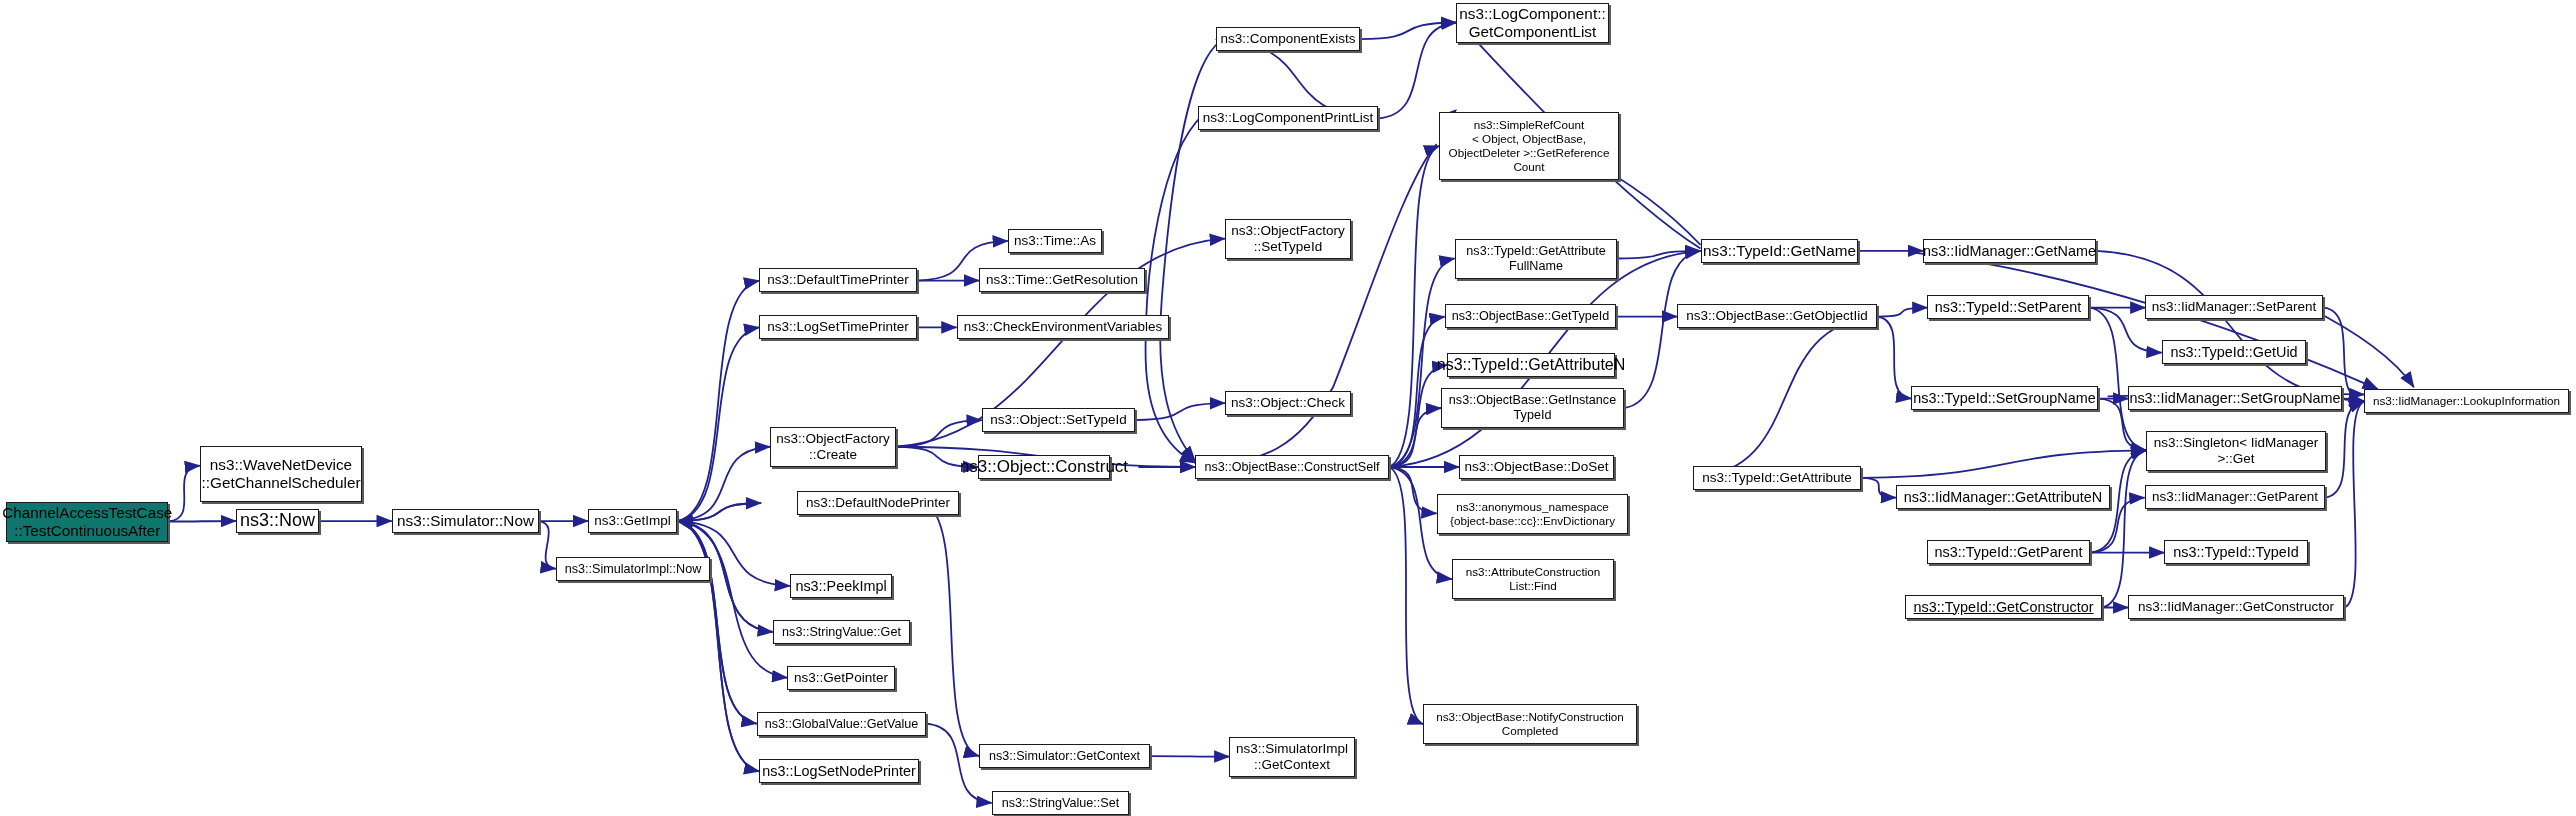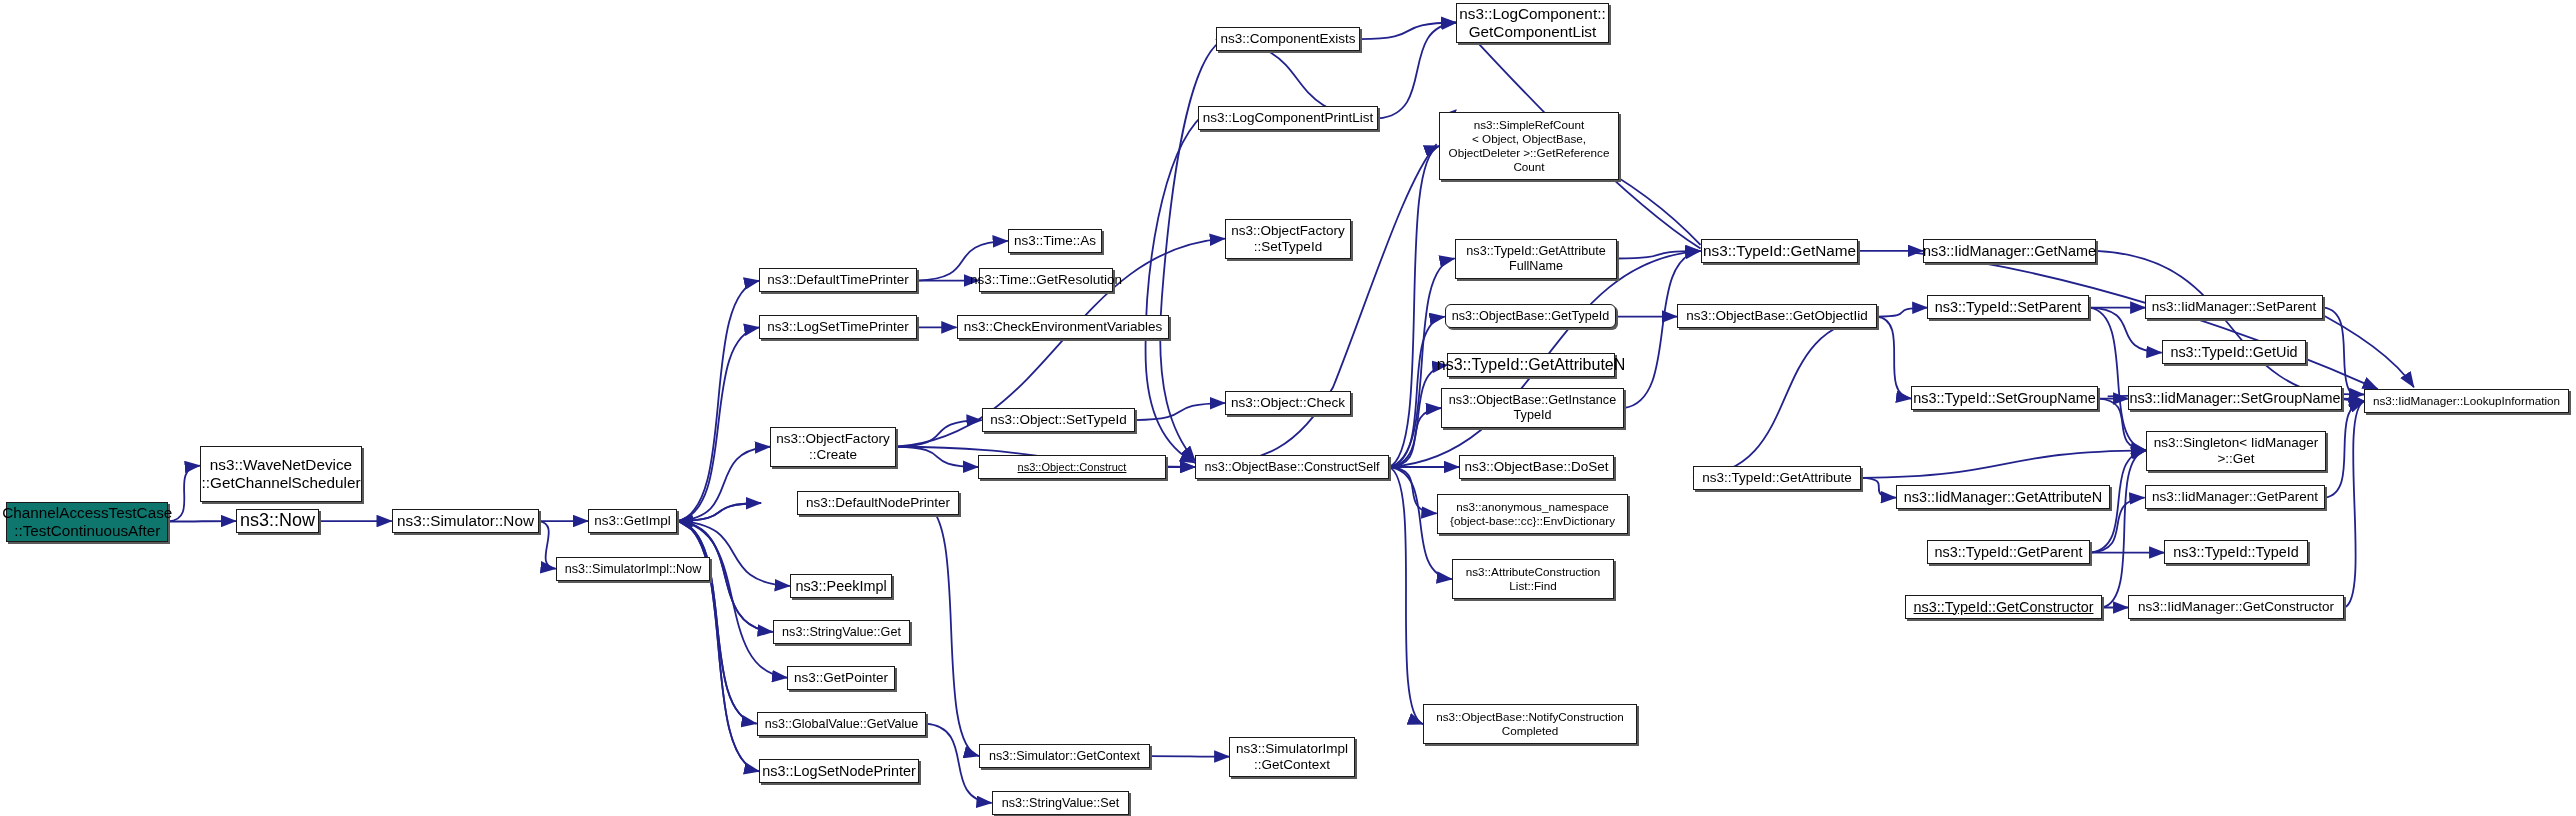--- a/index.html
+++ b/index.html
@@ -125,21 +125,21 @@
       </div>
       <div class="node" style="left: 759px; top: 268px; width: 158px; height: 24px; font-size: 13.5px;">
         <span>ns3::DefaultTimePrinter</span>
       </div>
       <div class="node" style="left: 759px; top: 315px; width: 158px; height: 24px; font-size: 13.5px;">
         <span>ns3::LogSetTimePrinter</span>
       </div>
       <div class="node" style="left: 1008px; top: 229px; width: 94px; height: 24px; font-size: 13.5px;">
         <span>ns3::Time::As</span>
       </div>
-      <div class="node" style="left: 979px; top: 268px; width: 134px; height: 24px; font-size: 13.5px; text-align: right;">
+      <div class="node" style="left: 979px; top: 268px; width: 166px; height: 24px; font-size: 13.5px; text-align: right;">
         <span>ns3::Time::GetResolution</span>
       </div>
       <div class="node" style="left: 957px; top: 315px; width: 212px; height: 24px; font-size: 13.5px;">
         <span>ns3::CheckEnvironmentVariables</span>
       </div>
       <div class="node" style="left: 770px; top: 427px; width: 126px; height: 40px; font-size: 13.5px;">
         <span>ns3::ObjectFactory
 ::Create</span>
       </div>
       <div class="node" style="left: 761px; top: 491px; width: 162px; height: 24px; font-size: 13.5px; margin-left: 36px;">
@@ -156,21 +156,21 @@
       </div>
       <div class="node" style="left: 757px; top: 712px; width: 169px; height: 24px; font-size: 12.6px;">
         <span>ns3::GlobalValue::GetValue</span>
       </div>
       <div class="node" style="left: 759px; top: 759px; width: 160px; height: 24px; font-size: 14.4px;">
         <span>ns3::LogSetNodePrinter</span>
       </div>
       <div class="node" style="left: 982px; top: 408px; width: 153px; height: 24px; font-size: 13.5px;">
         <span>ns3::Object::SetTypeId</span>
       </div>
-      <div class="node" style="left: 978px; top: 455px; width: 188px; height: 24px; font-size: 11px; text-decoration: underline;">
+      <div class="node" style="left: 978px; top: 455px; width: 132px; height: 24px; font-size: 17px;">
         <span>ns3::Object::Construct</span>
       </div>
       <div class="node" style="left: 979px; top: 744px; width: 171px; height: 24px; font-size: 12.6px;">
         <span>ns3::Simulator::GetContext</span>
       </div>
       <div class="node" style="left: 992px; top: 791px; width: 137px; height: 24px; font-size: 12.6px;">
         <span>ns3::StringValue::Set</span>
       </div>
       <div class="node" style="left: 1229px; top: 737px; width: 126px; height: 40px; font-size: 13.5px;">
         <span>ns3::SimulatorImpl
@@ -199,21 +199,21 @@
       <div class="node" style="left: 1439px; top: 112px; width: 180px; height: 68px; font-size: 11.7px;">
         <span>ns3::SimpleRefCount
 &lt; Object, ObjectBase,
 ObjectDeleter &gt;::GetReference
 Count</span>
       </div>
       <div class="node" style="left: 1455px; top: 239px; width: 162px; height: 40px; font-size: 12.6px;">
         <span>ns3::TypeId::GetAttribute
 FullName</span>
       </div>
-      <div class="node" style="left: 1445px; top: 304px; width: 171px; height: 24px; font-size: 12.6px; border-radius: 6px;">
+      <div class="node" style="left: 1445px; top: 304px; width: 171px; height: 24px; font-size: 12.6px;">
         <span>ns3::ObjectBase::GetTypeId</span>
       </div>
       <div class="node" style="left: 1447px; top: 353px; width: 168px; height: 24px; font-size: 16px;">
         <span>ns3::TypeId::GetAttributeN</span>
       </div>
       <div class="node" style="left: 1441px; top: 388px; width: 183px; height: 40px; font-size: 12.6px;">
         <span>ns3::ObjectBase::GetInstance
 TypeId</span>
       </div>
       <div class="node" style="left: 1459px; top: 455px; width: 155px; height: 24px; font-size: 13.5px;">

